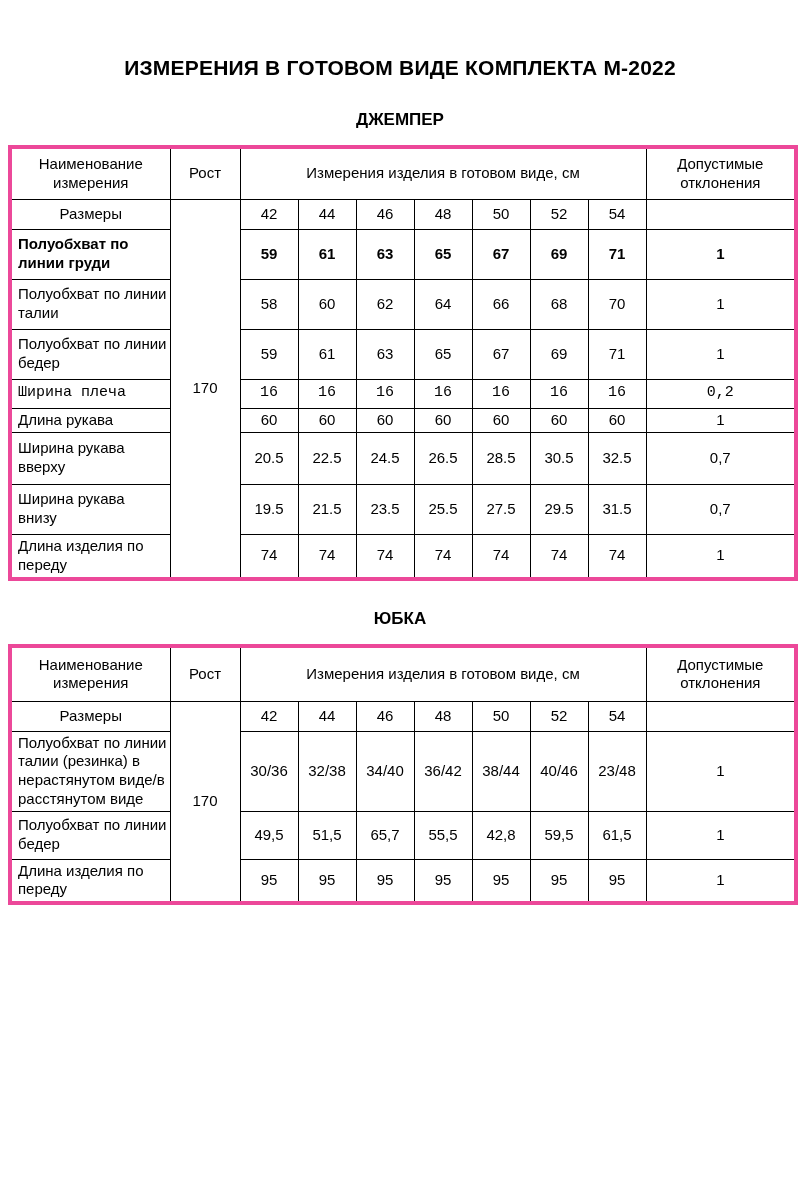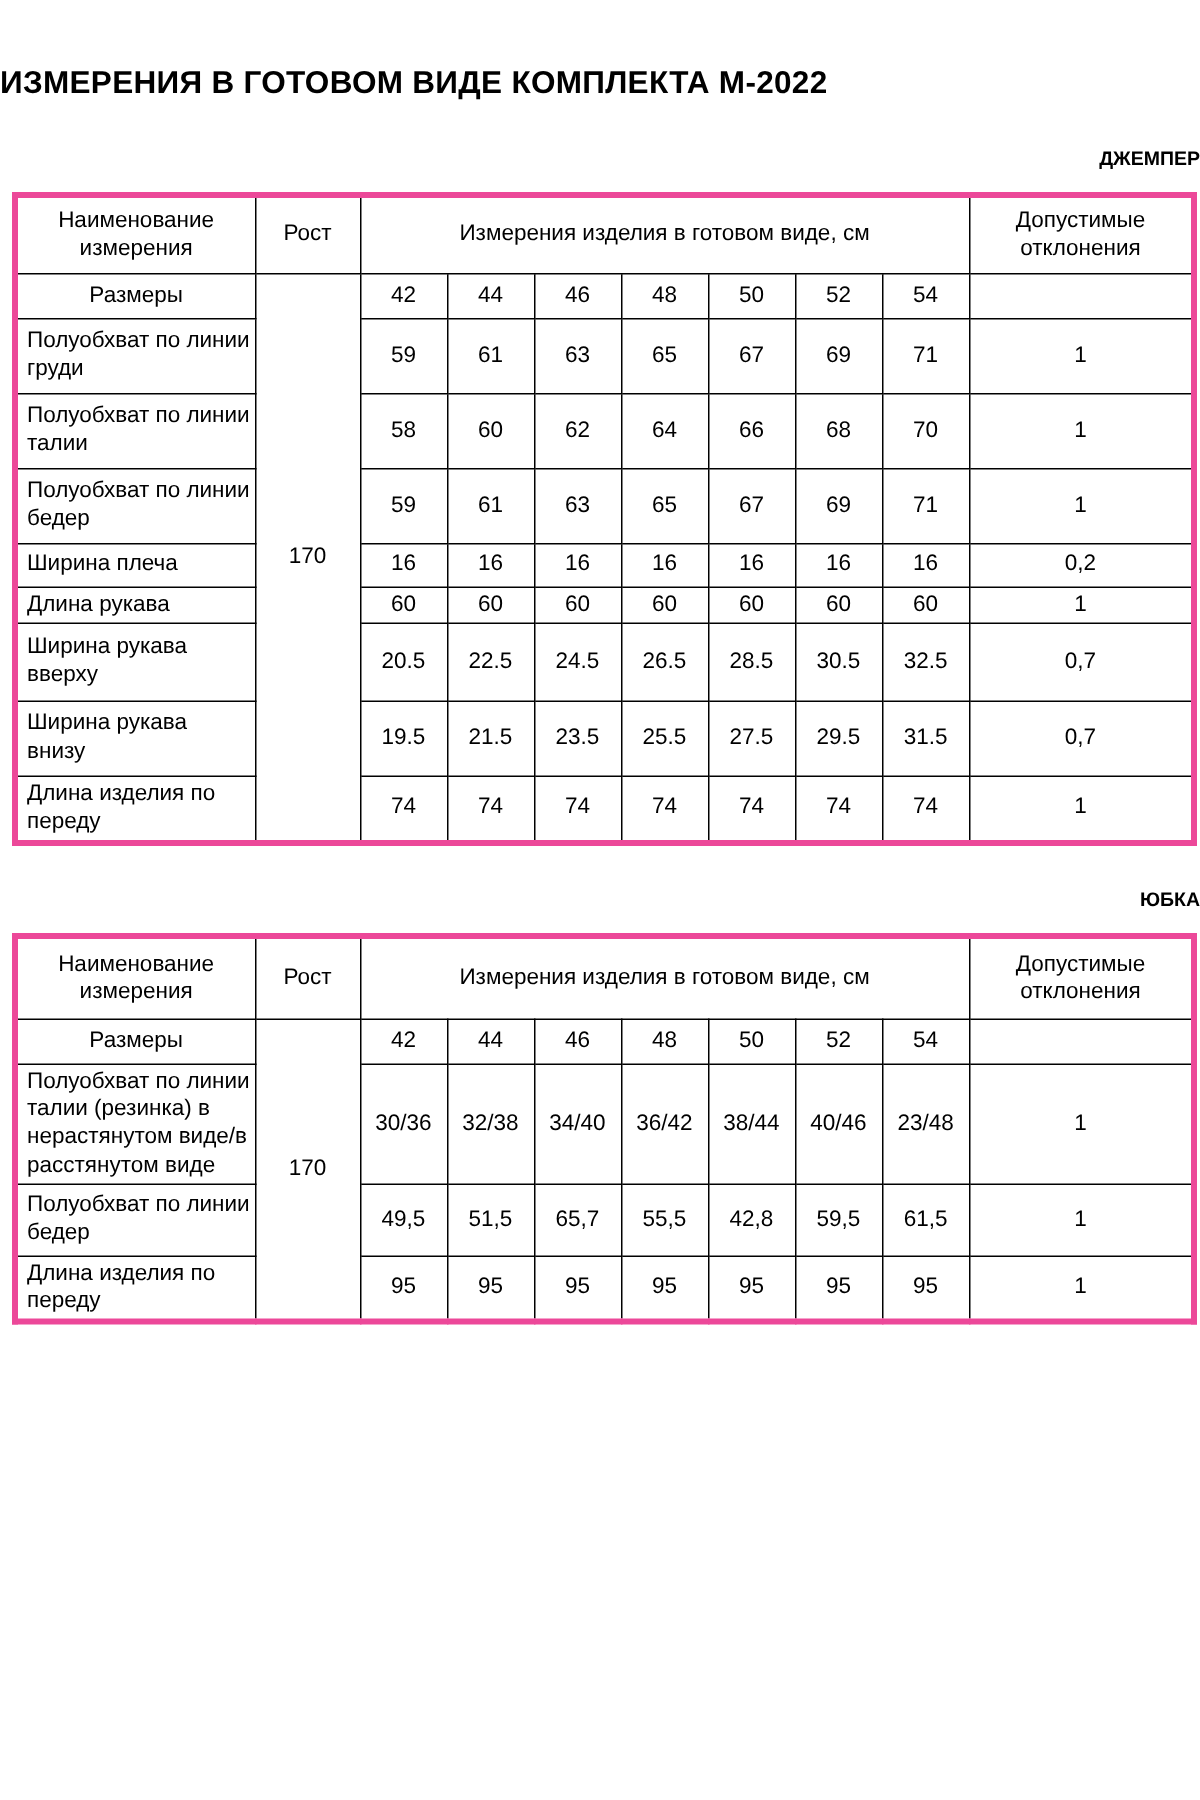--- a/index.html
+++ b/index.html
@@ -10,30 +10,30 @@
     font-family: "Liberation Sans", "DejaVu Sans", sans-serif;
   }
   .page {
     width: 800px;
     height: 1200px;
     position: relative;
     background: #ffffff;
     box-sizing: border-box;
   }
   .doc-title {
-    text-align: left;
+    text-align: center;
     font-size: 21px;
     font-weight: 600;
     letter-spacing: 0.2px;
-    padding-top: 44px;
+    padding-top: 56px;
     margin: 0;
   }
   .section-title {
-    text-align: right;
-    font-size: 13px;
+    text-align: center;
+    font-size: 17px;
     font-weight: 600;
     margin: 0;
   }
   .section-title.jumper { margin-top: 30px; }
   .section-title.skirt  { margin-top: 28px; }
 
   table.meas {
     border-collapse: collapse;
     table-layout: fixed;
     margin-left: 8px;
@@ -98,21 +98,21 @@
       <td rowspan="9">170</td>
       <td>42</td>
       <td>44</td>
       <td>46</td>
       <td>48</td>
       <td>50</td>
       <td>52</td>
       <td>54</td>
       <td></td>
     </tr>
-    <tr style="height:50px;">
+    <tr style="height:50px;font-weight:bold;">
       <td class="lbl">Полуобхват по линии груди</td>
       <td>59</td>
       <td>61</td>
       <td>63</td>
       <td>65</td>
       <td>67</td>
       <td>69</td>
       <td>71</td>
       <td>1</td>
     </tr>
@@ -131,21 +131,21 @@
       <td class="lbl">Полуобхват по линии бедер</td>
       <td>59</td>
       <td>61</td>
       <td>63</td>
       <td>65</td>
       <td>67</td>
       <td>69</td>
       <td>71</td>
       <td>1</td>
     </tr>
-    <tr style="height:29px;">
+    <tr style="height:29px;font-family:Liberation Mono, monospace;">
       <td class="lbl">Ширина плеча</td>
       <td>16</td>
       <td>16</td>
       <td>16</td>
       <td>16</td>
       <td>16</td>
       <td>16</td>
       <td>16</td>
       <td>0,2</td>
     </tr>

